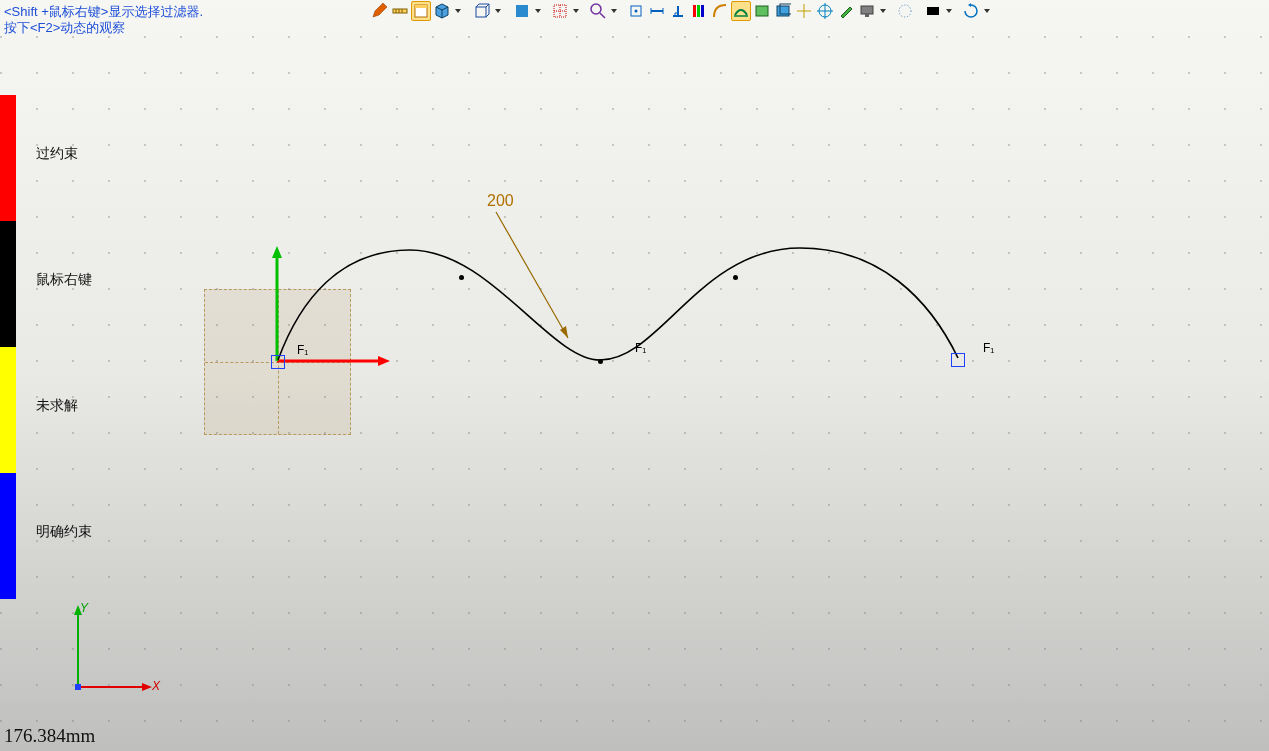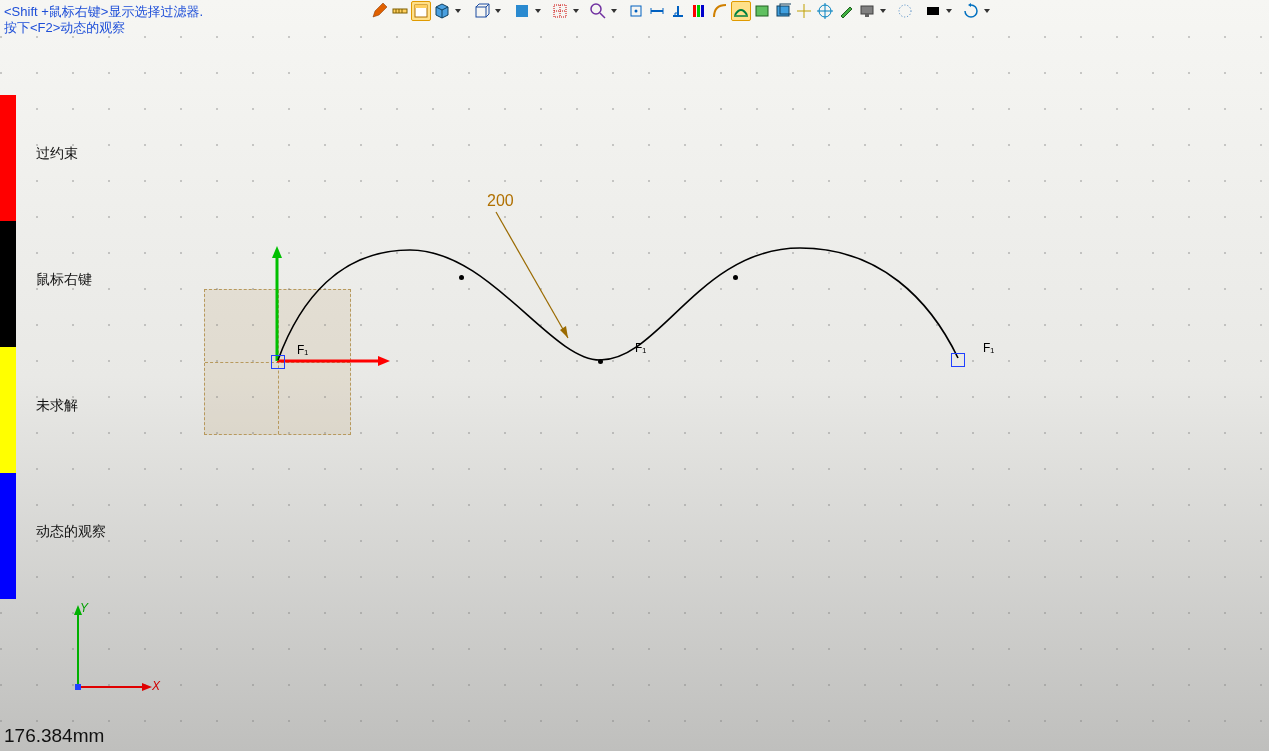--- a/index.html
+++ b/index.html
@@ -78,20 +78,21 @@
     white-space: nowrap;
   }
 
   .status {
     position: absolute;
     left: 4px;
     bottom: 4px;
     font-size: 19px;
     color: #111;
     z-index: 10;
+    font-family: Liberation Serif, serif;
   }
 
   .triad {
     position: absolute;
     left: 78px;
     bottom: 58px;
     z-index: 6;
   }
   .triad .ylabel {
     position: absolute; left: 2px; top: -92px;
@@ -326,21 +327,21 @@
 </div>
 
 <div class="legend">
   <div class="bar red"></div>
   <div class="bar black"></div>
   <div class="bar yellow"></div>
   <div class="bar blue"></div>
   <div class="legend-label" style="top:50px">过约束</div>
   <div class="legend-label" style="top:176px">鼠标右键</div>
   <div class="legend-label" style="top:302px">未求解</div>
-  <div class="legend-label" style="top:428px">动态的观察</div>
+  <div class="legend-label" style="top:428px">明确约束</div>
 </div>
 
 <div class="sketch-plane">
   <div class="hline"></div>
   <div class="vline"></div>
 </div>
 
 <svg class="viewport-svg" viewBox="0 0 1269 751">
 
   <g>

